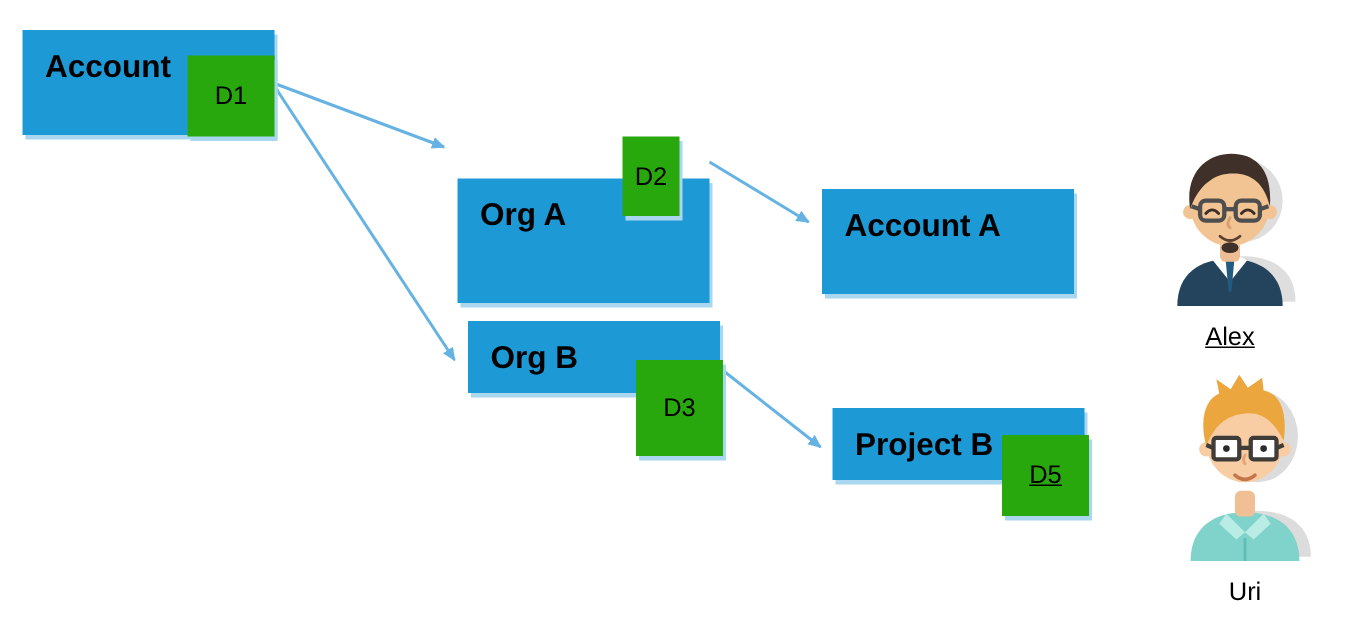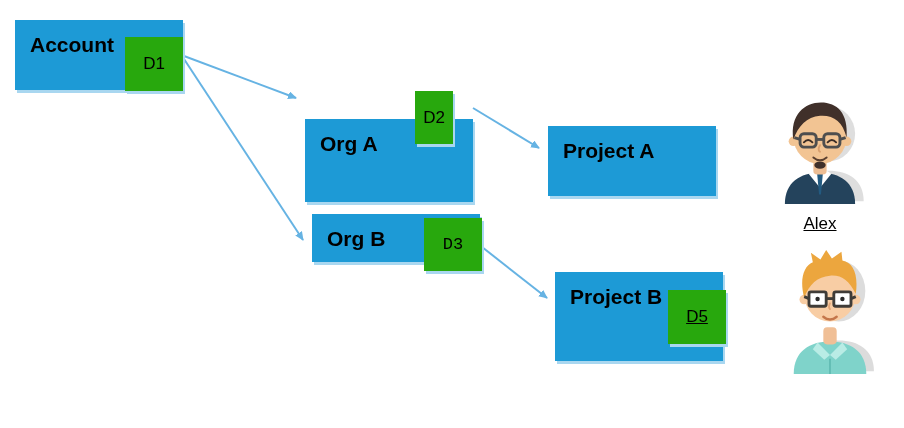--- a/index.html
+++ b/index.html
@@ -39,22 +39,22 @@
     font-size: 17px;
     color: #000000;
   }
   #n-account   { left: 15px;  top: 20px;  width: 168px; height: 70px; }
   #b-d1        { left: 125px; top: 37px;  width: 58px;  height: 54px; }
   #n-org-a     { left: 305px; top: 73px;  width: 168px; height: 83px; margin-top: 46px; }
   #b-d2        { left: 415px; top: 91px;  width: 38px;  height: 53px; }
   #n-project-a { left: 548px; top: 126px; width: 168px; height: 70px; }
   #b-d4        { left: 660px; top: 143px; width: 58px;  height: 54px; }
   #n-org-b     { left: 312px; top: 214px; width: 168px; height: 48px; }
-  #b-d3        { left: 424px; top: 218px; width: 58px;  height: 53px; font-family: Liberation Mono, monospace; }
-  #n-project-b { left: 555px; top: 272px; width: 168px; height: 89px; }
+  #b-d3        { left: 424px; top: 240px; width: 58px;  height: 64px; }
+  #n-project-b { left: 555px; top: 272px; width: 168px; height: 48px; }
   #b-d5        { left: 668px; top: 290px; width: 58px;  height: 54px; text-decoration: underline; }
 
   
   #edges {
     position: absolute;
     left: 0; top: 0;
     width: 904px; height: 428px;
     pointer-events: none;
   }
 
@@ -89,21 +89,21 @@
     <line x1="482" y1="247" x2="547" y2="298" stroke="#66b3e3" stroke-width="2" marker-end="url(#arrowhead)"></line>
   </svg>
 
   <div class="node" id="n-account">
     <span class="node-label">Account</span>
   </div>
   <div class="node" id="n-org-a">
     <span class="node-label">Org A</span>
   </div>
   <div class="node" id="n-project-a">
-    <span class="node-label">Project A</span>
+    <span class="node-label">Account A</span>
   </div>
   <div class="node" id="n-org-b">
     <span class="node-label">Org B</span>
   </div>
   <div class="node" id="n-project-b">
     <span class="node-label">Project B</span>
   </div>
 
   <div class="badge" id="b-d1">D1</div>
   <div class="badge" id="b-d2">D2</div>
@@ -180,15 +180,16 @@
       <g>
         <rect x="28" y="46" width="18" height="15" rx="2" fill="#ffffff" stroke="#3f3c38" stroke-width="3"></rect>
         <rect x="54" y="46" width="18" height="15" rx="2" fill="#ffffff" stroke="#3f3c38" stroke-width="3"></rect>
         <path d="M46,53 L54,53" stroke="#3f3c38" stroke-width="3"></path>
         <path d="M28,53 L23,51" stroke="#3f3c38" stroke-width="3"></path>
         <path d="M72,53 L77,51" stroke="#3f3c38" stroke-width="3"></path>
         <circle cx="37" cy="53.5" r="2.3" fill="#2a2a2a"></circle>
         <circle cx="63" cy="53.5" r="2.3" fill="#2a2a2a"></circle>
       </g>
     </svg>
+    <div class="user-name">Uri</div>
   </div>
 
 </div>
 
 </body></html>

